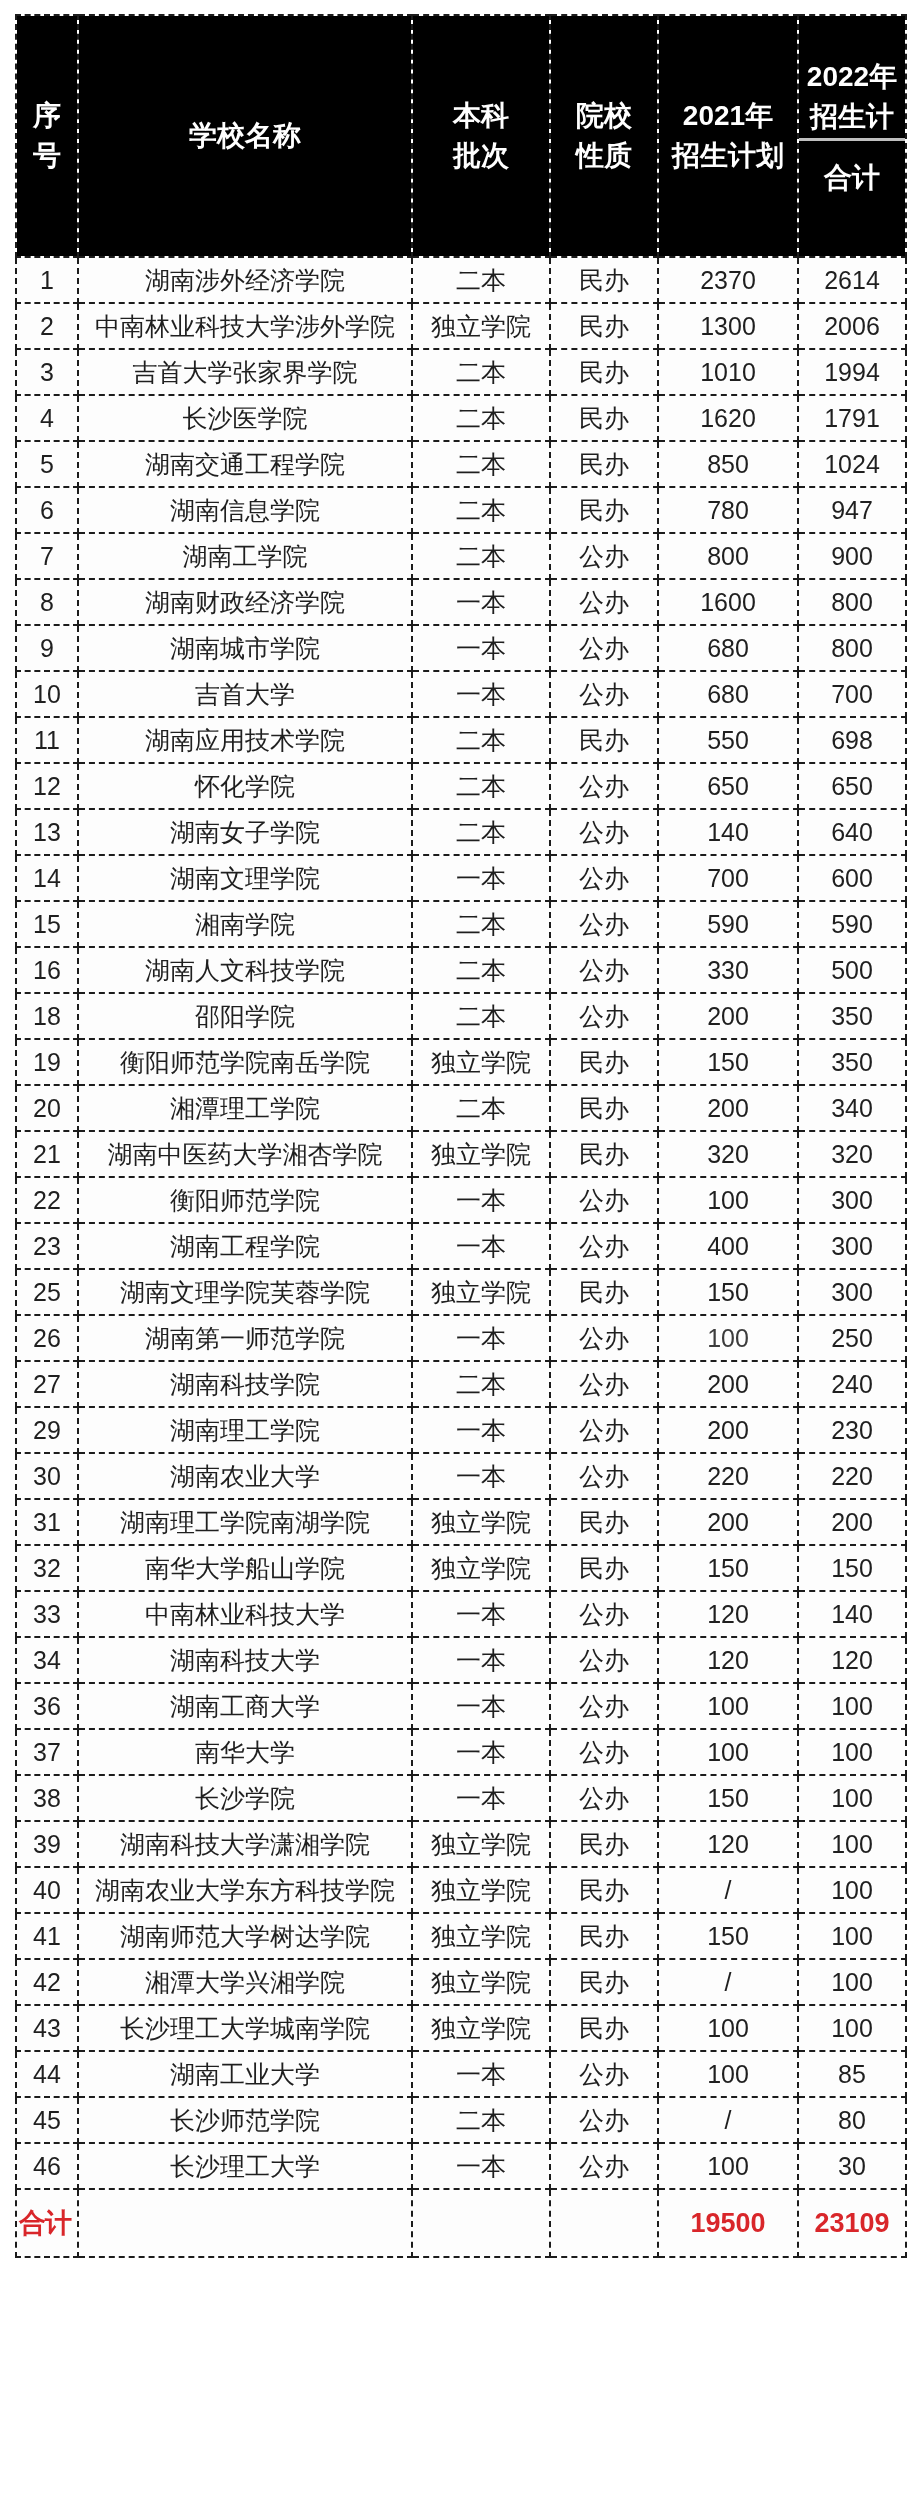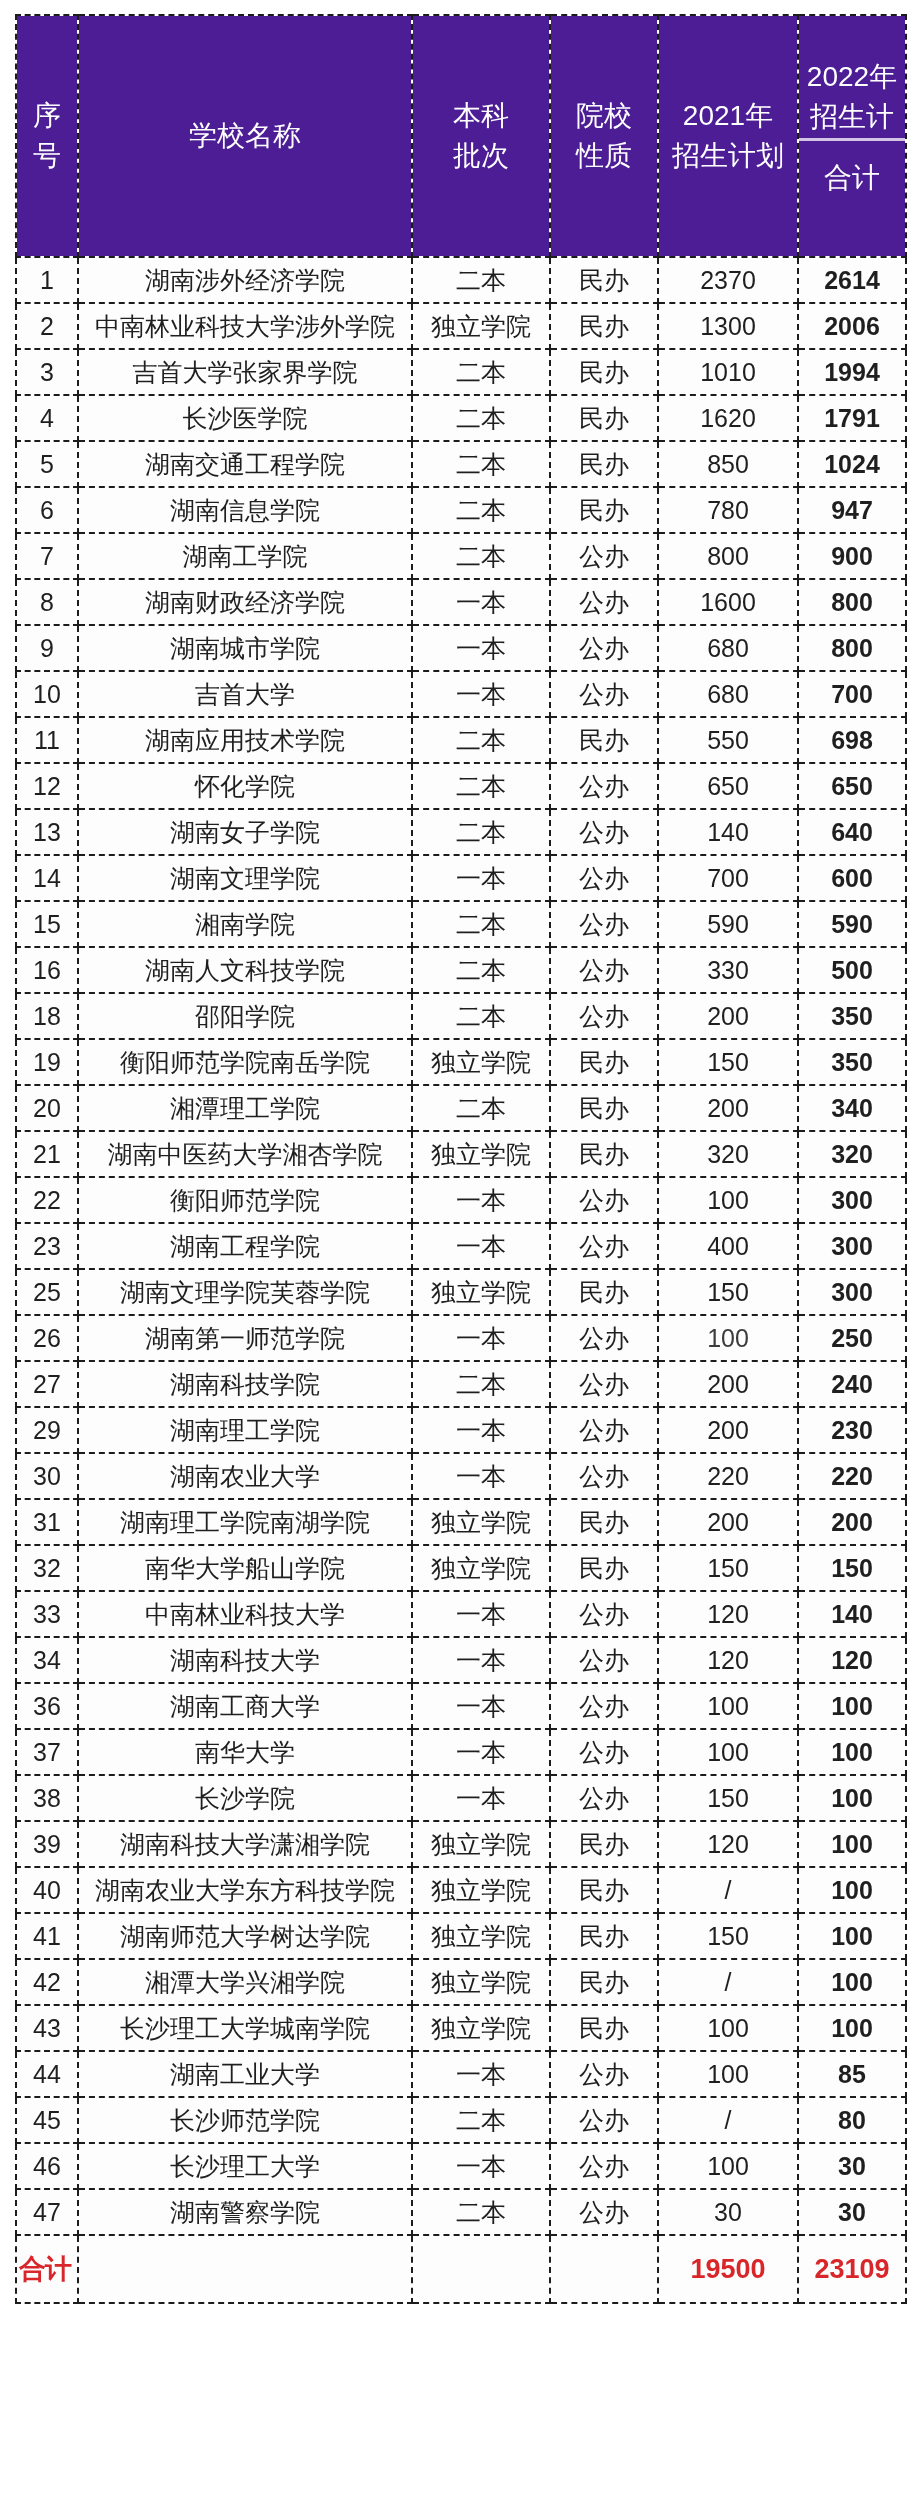--- a/index.html
+++ b/index.html
@@ -27,23 +27,23 @@
   .tbl th, .tbl td {
     border: 2px dashed #1c1c1c;
     text-align: center;
     vertical-align: middle;
     padding: 0;
     overflow: hidden;
   }
   
   .tbl thead th {
     height: 159px;
-    background: #4c1d95;
+    background: #000000;
     color: #ffffff;
-    font-weight: normal;
+    font-weight: bold;
     font-size: 28px;
     line-height: 1.45;
     white-space: pre-line;
   }
   th.th-split {
     padding: 0;
   }
   .th-split-inner {
     display: flex;
     flex-direction: column;
@@ -66,21 +66,21 @@
   
   .tbl tbody td {
     height: 44px;
     background: #fdfdfd;
     font-size: 25px;
     color: #1f1f1f;
   }
   td.c-no { color: #2a2a2a; }
   td.c-2021 { color: #9d9d9d; }
   td.c-2021.dark { color: #3c3c3c; }
-  td.c-2022 { font-weight: bold; color: #151515; }
+  td.c-2022 { font-weight: normal; color: #151515; }
   
   .tbl tfoot td {
     height: 66px;
     background: #fdfdfd;
     font-size: 27px;
     font-weight: bold;
   }
   td.total-label {
     text-align: left;
     padding-left: 2px;
@@ -451,28 +451,20 @@
           <td class="c-2022">80</td>
         </tr>
         <tr>
           <td class="c-no">46</td>
           <td class="c-school">长沙理工大学</td>
           <td class="c-batch">一本</td>
           <td class="c-nature">公办</td>
           <td class="c-2021">100</td>
           <td class="c-2022">30</td>
         </tr>
-        <tr>
-          <td class="c-no">47</td>
-          <td class="c-school">湖南警察学院</td>
-          <td class="c-batch">二本</td>
-          <td class="c-nature">公办</td>
-          <td class="c-2021">30</td>
-          <td class="c-2022">30</td>
-        </tr>
       </tbody>
     <tfoot>
       <tr>
         <td class="total-label red">合计</td>
         <td></td>
         <td></td>
         <td></td>
         <td class="red">19500</td>
         <td class="red">23109</td>
       </tr>

